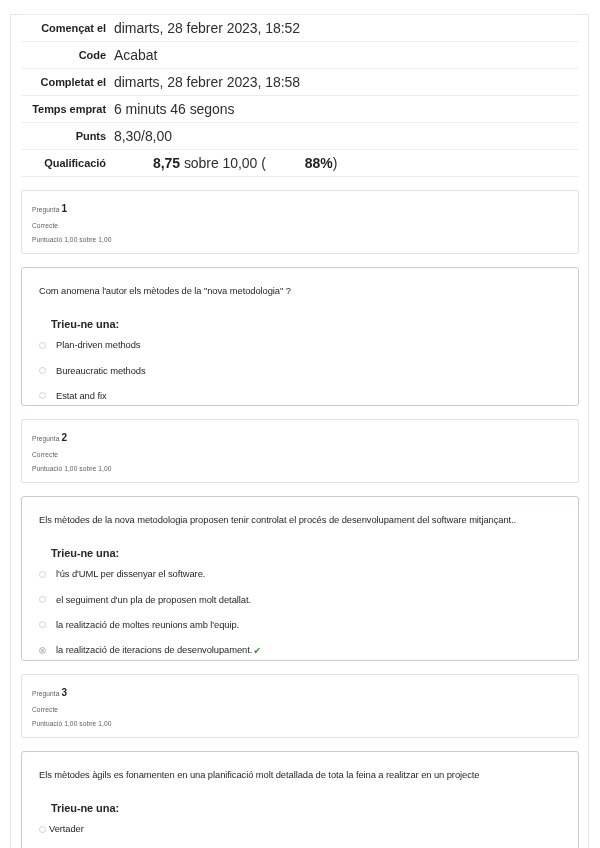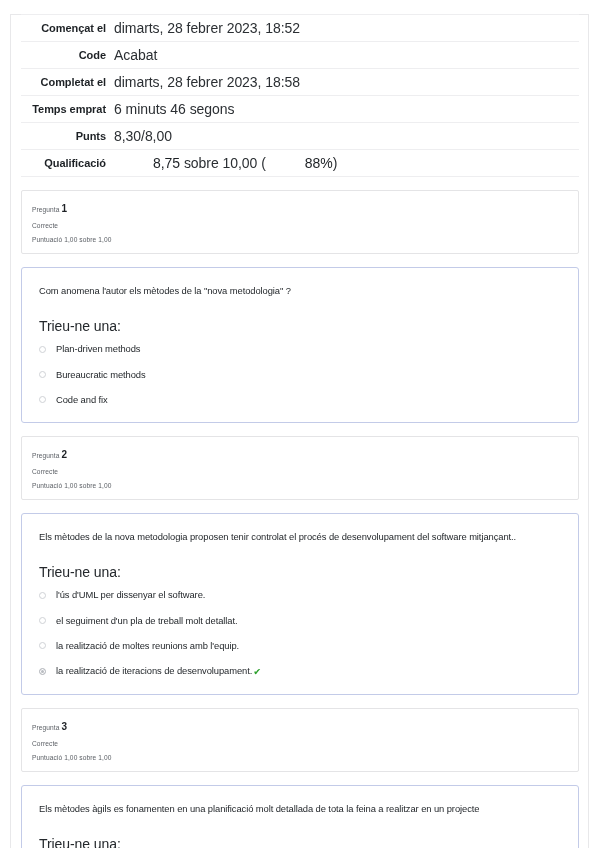--- a/index.html
+++ b/index.html
@@ -57,21 +57,21 @@
     letter-spacing: -0.05px;
   }
   .summary td {
     text-align: left;
     font-size: 14px;
     color: #2b2f33;
     padding: 5px 0 5px 0;
     vertical-align: middle;
     letter-spacing: -0.05px;
   }
-  .summary td b { font-weight: normal; color: #1d2125; padding-left: 39px; }
+  .summary td b { font-weight: bold; color: #1d2125; padding-left: 39px; }
 
   
   .qinfo {
     border: 1px solid #e4e4e6;
     background: #ffffff;
     border-radius: 2px;
     padding: 8px 10px 9px 10px;
     margin-top: 13px;
   }
   .qinfo .row { line-height: 1.05; }
@@ -98,34 +98,35 @@
     color: #5c6066;
     letter-spacing: 0.1px;
   }
 
   
   .qbox {
     border: 1px solid #c3cbe8;
     background: #ffffff;
     border-radius: 3px;
     margin-top: 13px;
-    padding: 16px 17px 17px 17px;
+    padding: 16px 17px 4px 17px;
   }
   .qtext {
     font-size: 9.4px;
     color: #24282c;
     line-height: 1.55;
     letter-spacing: -0.08px;
     margin: 0 0 20px 0;
   }
   .qprompt {
-    font-size: 14px;
+    font-size: 11px;
     color: #24282c;
     letter-spacing: -0.08px;
-    margin: 0 0 9px 0;
+    margin: 0 0 9px 12px;
+    font-weight: bold;
   }
 
   .answers { margin: 0; padding: 0; list-style: none; }
   .answer {
     display: flex;
     align-items: flex-start;
     margin-bottom: 14px;
   }
   .answer:last-child { margin-bottom: 0; }
 
@@ -212,40 +213,40 @@
             <li class="answer">
               <span class="radio"></span>
               <span class="alabel"><span>Plan-driven methods</span></span>
             </li>
             <li class="answer">
               <span class="radio"></span>
               <span class="alabel"><span>Bureaucratic methods</span></span>
             </li>
             <li class="answer">
               <span class="radio"></span>
-              <span class="alabel"><span>Code and fix</span></span>
+              <span class="alabel"><span>Estat and fix</span></span>
             </li>
           </ul>
         </div>
         <div class="qinfo">
           <div class="row r1"><span class="qno-label">Pregunta</span><span class="qno-num">2</span></div>
           <div class="row r2 qstate">Correcte</div>
           <div class="row qmark">Puntuació 1,00 sobre 1,00</div>
         </div>
         <div class="qbox" style="border-color: rgb(195, 203, 232);">
           <p class="qtext">Els mètodes de la nova metodologia proposen tenir controlat el procés de desenvolupament del software mitjançant..</p>
           <p class="qprompt">Trieu-ne una:</p>
           <ul class="answers">
             <li class="answer">
               <span class="radio"></span>
               <span class="alabel"><span>l'ús d'UML per dissenyar el software.</span></span>
             </li>
             <li class="answer">
               <span class="radio"></span>
-              <span class="alabel"><span>el seguiment d'un pla de treball molt detallat.</span></span>
+              <span class="alabel"><span>el seguiment d'un pla de proposen molt detallat.</span></span>
             </li>
             <li class="answer">
               <span class="radio"></span>
               <span class="alabel"><span>la realització de moltes reunions amb l'equip.</span></span>
             </li>
             <li class="answer">
               <span class="radio sel"></span>
               <span class="alabel"><span>la realització de iteracions de desenvolupament.</span><span class="tick" style="color: rgb(44, 160, 44);">✔</span></span>
             </li>
           </ul>

